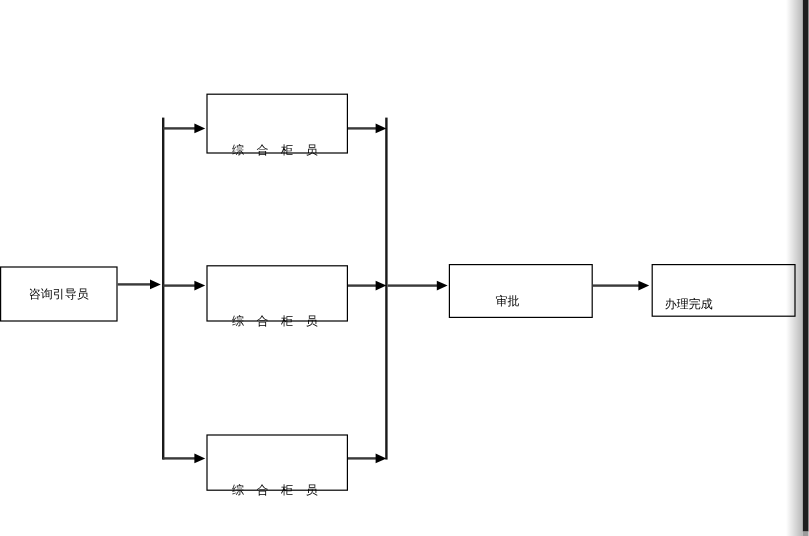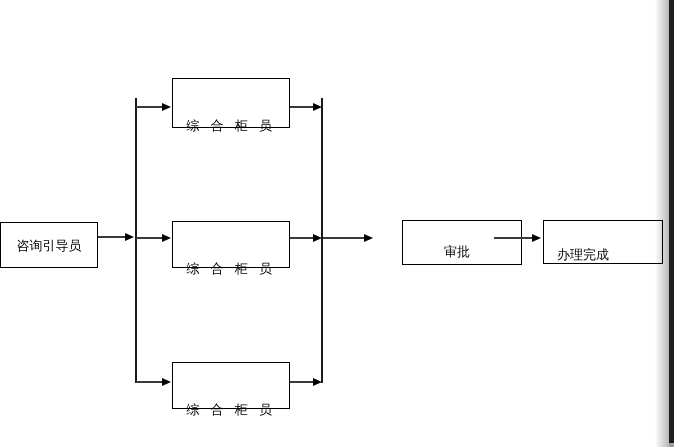--- a/index.html
+++ b/index.html
@@ -5,31 +5,31 @@
   html,body { margin:0; padding:0; background:#ffffff; }
   #screen {
     position:relative; width:674px; height:447px;
     background:#ffffff; overflow:hidden;
     font-family:"Liberation Serif","DejaVu Serif",serif;
     color:#000;
   }
   .box {
     position:absolute; box-sizing:border-box;
     border:1px solid #000; background:#fff;
-    font-size:13px; line-height:17px; white-space:pre;
+    font-size:10px; line-height:17px; white-space:pre;
   }
   .box-start { left:0px; top:222px; width:98px; height:46px;
     display:flex; align-items:center; justify-content:center; }
   .box-teller { left:172px; width:118px; text-align:center; padding-top:4px; }
   .box-t1 { top:78px;  height:50px; }
   .box-t2 { top:221px; height:47px; }
   .box-t3 { top:362px; height:47px; }
   .teller-line1 { display:block; letter-spacing:4px; }
   .teller-line2 { display:block; }
-  .box-approve { left:374px; top:220px; width:120px; height:45px; padding:5px 0 0 28px;margin-left:28px; }
+  .box-approve { left:374px; top:220px; width:120px; height:45px; padding:5px 0 0 28px; }
   .box-done    { left:543px; top:220px; width:120px; height:44px; text-align:left; padding-top:8px; }
 
   .h-line { position:absolute; height:2px; background:#3a3a3a; }
   .v-line { position:absolute; width:2px;  background:#1a1a1a; }
   .arrow-e { position:absolute; width:0; height:0;
     border-left:9px solid #000;
     border-top:4.5px solid transparent;
     border-bottom:4.5px solid transparent; }
 
   

